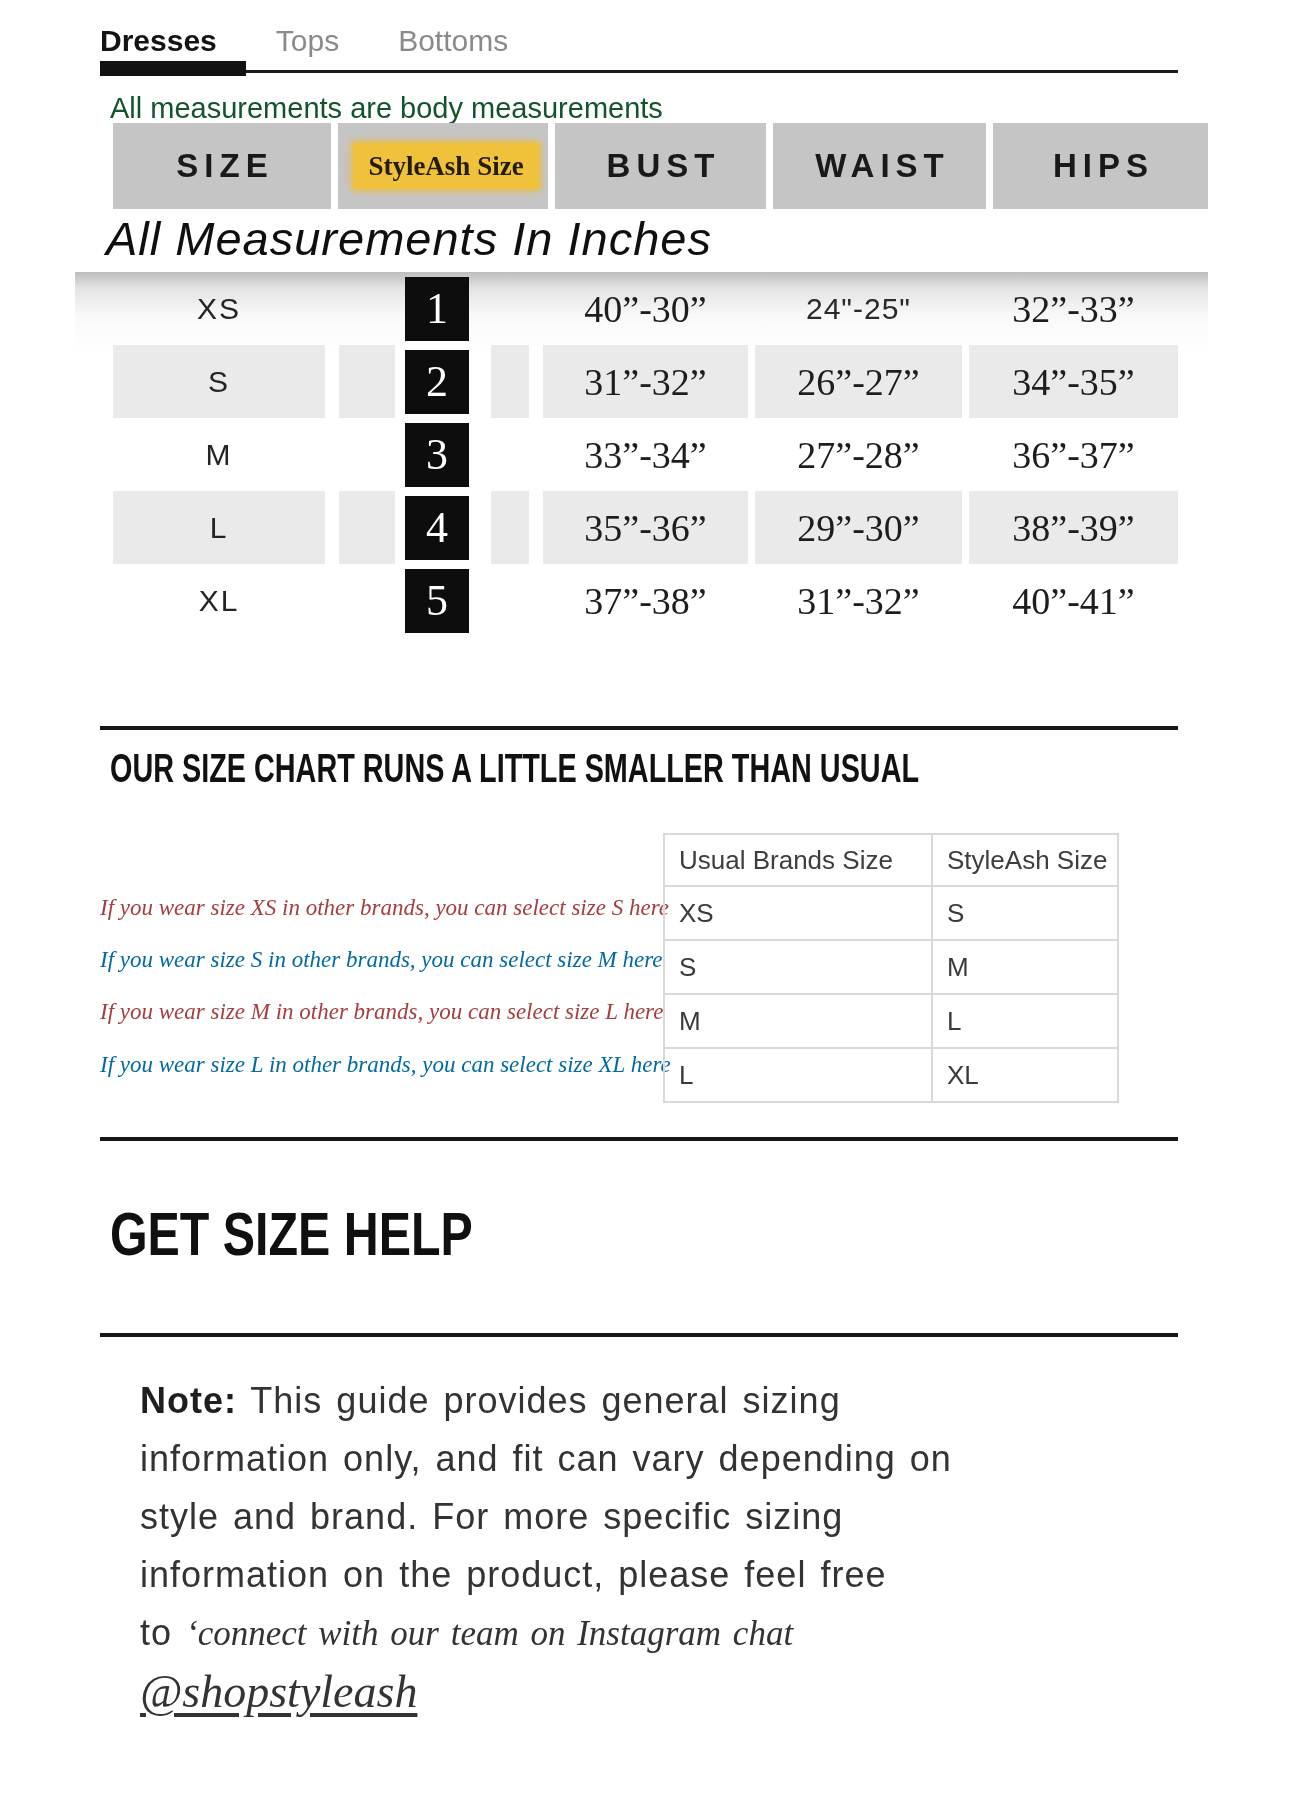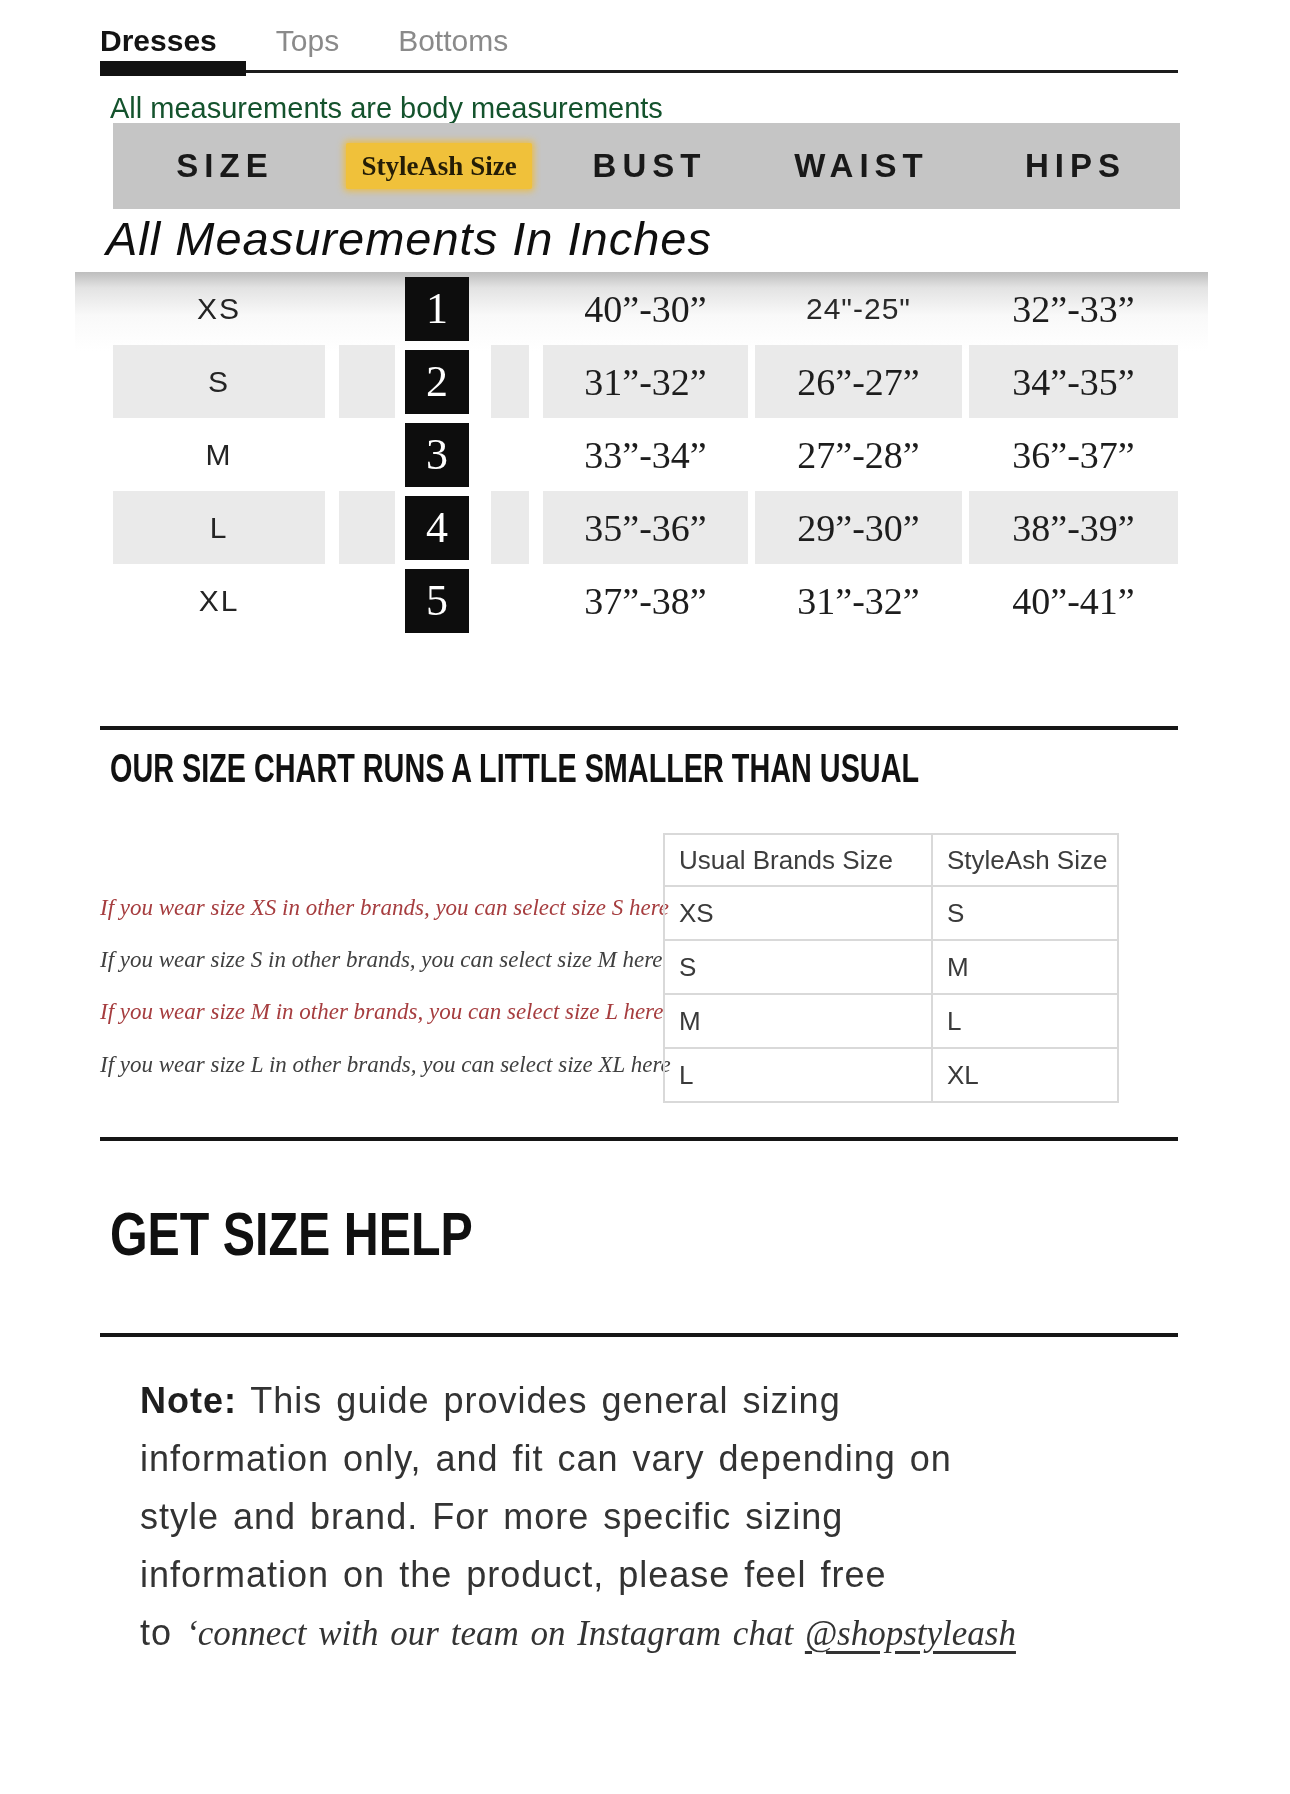--- a/index.html
+++ b/index.html
@@ -10,21 +10,21 @@
   .tabs{top:24px;left:100px;display:flex;gap:20px;font-size:30px;}
   .tab{cursor:pointer;}
   .tab.active{font-weight:700;color:#141414;}
   .tab.inactive{color:#8a8a8a;margin-left:39px;}
   .thin-line{top:70px;left:100px;width:1078px;height:3px;background:#1c1c1c;}
   .active-bar{top:61px;left:100px;width:146px;height:15px;background:#121212;}
 
   .subtitle{top:92px;left:110px;font-size:29px;color:#14532d;}
 
   
-  .hdr-row{top:123px;left:113px;display:flex;}
+  .hdr-row{top:123px;left:113px;display:flex;gap:7px;}
   .hdr-cell{height:86px;background:#c5c5c5;display:flex;align-items:center;justify-content:center;
             font-size:33px;font-weight:700;letter-spacing:6px;padding-left:6px;color:#191919;}
   .w1{width:212px}.w2{width:204px}.w3{width:205px}.w4{width:207px}.w5{width:209px}
   .hl-box{background:#f0c13a;box-shadow:0 0 7px 2px #ecbd45;border-radius:2px;
           width:186px;height:46px;display:flex;align-items:center;justify-content:center;
           font-family:"Liberation Serif",serif;font-weight:700;font-size:27px;letter-spacing:0;
           padding:0;color:#241d06;}
 
   .units{top:211px;left:106px;font-family:Liberation Sans, sans-serif;font-style:italic;
          font-size:47px;color:#0f0f0f;letter-spacing:1px;}
@@ -51,41 +51,41 @@
   .end-line{top:726px;left:100px;width:1078px;height:4px;background:#161616;}
 
   .smaller-note{top:746px;left:110px;font-weight:700;font-size:40px;color:#111;
         transform:scaleX(0.72);transform-origin:left;white-space:nowrap;}
 
   
   .cmp{top:822px;left:100px;width:1080px;height:275px;}
   .hint{position:absolute;left:0;width:552px;text-align:right;font-family:"Liberation Serif",serif;
         font-style:italic;font-size:23px;white-space:nowrap;}
   .hint.red{color:#a63d3f;}
-  .hint.dark{color:#404040;}
+  .hint.dark{color:#0369a1;}
   .h1{top:73px}.h2{top:125px}.h3{top:177px}.h4{top:230px}
   .cmp-table{position:absolute;left:563px;top:11px;border-collapse:collapse;
         font-size:26px;color:#3d3d3d;}
   .cmp-table th,.cmp-table td{border:2px solid #d9d9d9;text-align:left;padding:0 8px 0 14px;
         font-weight:400;height:50px;}
   .cmp-table td{height:52px;color:#3a3a3a;}
   .col-a{width:244px;}
   .col-b{width:162px;}
 
   .line2{top:1137px;left:100px;width:1078px;height:4px;background:#161616;}
   .help-heading{top:1198px;left:110px;font-size:62px;font-weight:700;color:#101010;
         transform:scaleX(0.78);transform-origin:left;white-space:nowrap;}
   .line3{top:1333px;left:100px;width:1078px;height:4px;background:#161616;}
 
   
   .note{top:1372px;left:140px;width:900px;font-size:36px;line-height:58px;color:#333;
         letter-spacing:1px;word-spacing:3px;}
   .note b{color:#1f1f1f;}
   .note .it{font-family:"Liberation Serif",serif;font-style:italic;font-size:35px;letter-spacing:0;}
-  .note .lnk{font-family:"Liberation Serif",serif;font-style:italic;font-size:35px;letter-spacing:0;
+  .note .lnk{font-family:"Liberation Serif",serif;font-style:italic;font-size:46px;letter-spacing:0;
         color:#333;text-decoration:underline;text-underline-offset:6px;cursor:pointer;}
 </style>
 </head>
 <body>
 
 <div class="abs tabs">
   <div class="tab active">Dresses</div>
   <div class="tab inactive">Tops</div>
   <div class="tab inactive">Bottoms</div>
 </div>

